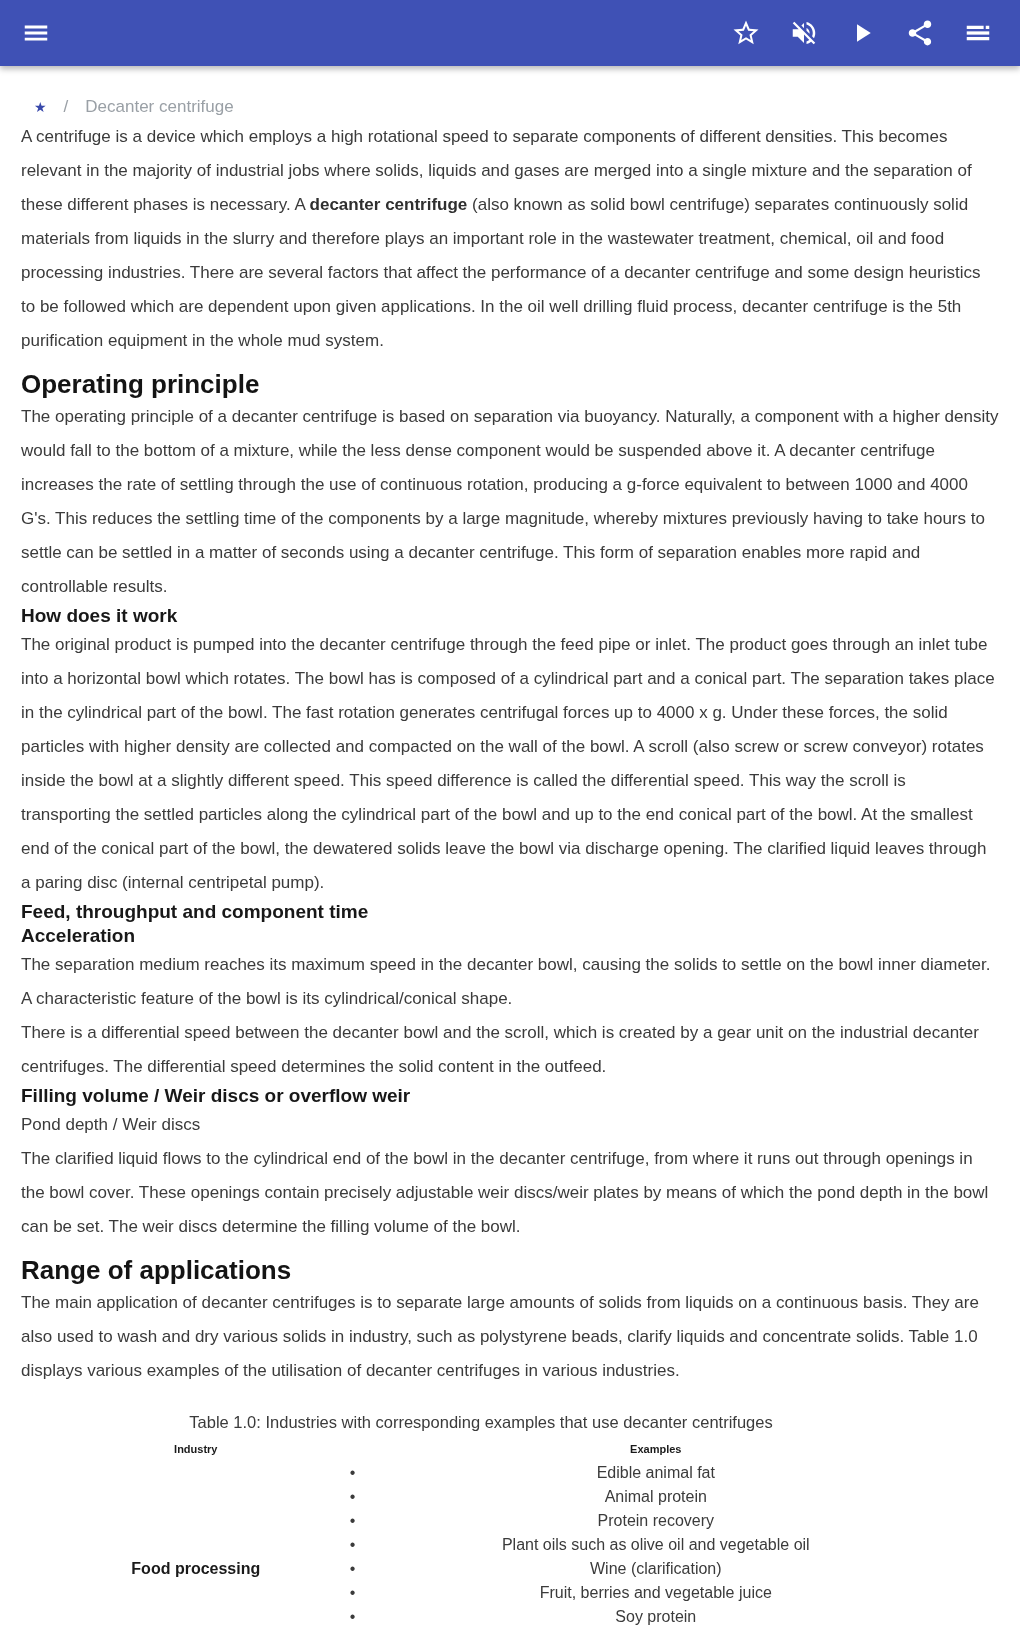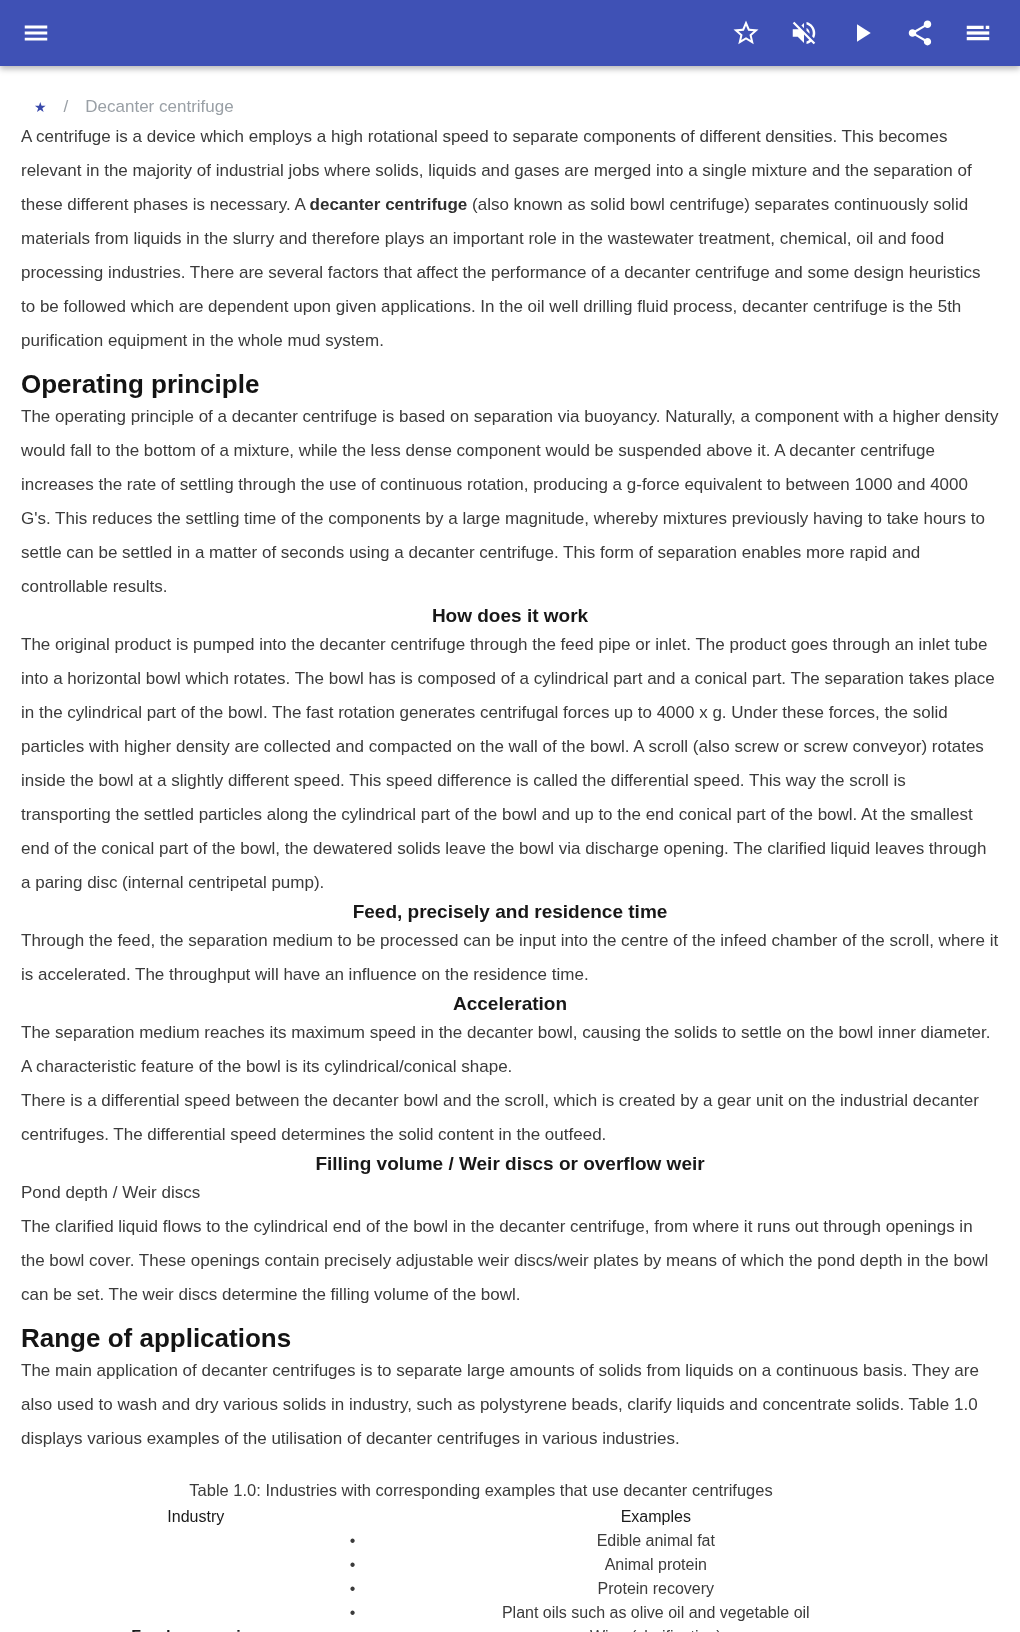--- a/index.html
+++ b/index.html
@@ -21,29 +21,29 @@
   
   .content{padding:0 21px;}
   .breadcrumb{margin-top:28px;height:26px;display:flex;align-items:center;font-size:17px;color:#9aa0a6;}
   .crumb-star{color:#3949AB;font-size:14px;margin-left:13px;line-height:26px;}
   .crumb-sep{margin:0 17px 0 17px;color:#9aa0a6;}
   .crumb-title{color:#9aa0a6;}
   p.body{font-size:17px;line-height:34px;color:#3b3b3b;margin:0;}
   .p-intro{margin-top:36px;}
   h2.sect{font-size:26px;line-height:32px;color:#141414;margin:10px 0 0 0;font-weight:bold;}
   h2.range{}
-  h3.sub{font-size:19px;line-height:24px;color:#181818;margin:0;font-weight:bold;text-align:center;}
+  h3.sub{font-size:19px;line-height:24px;color:#181818;margin:0;font-weight:bold;}
   .mt14{margin-top:14px;}.mt10{margin-top:10px;}.mt27{margin-top:27px;}
   .mt23{margin-top:23px;}.mt22{margin-top:22px;}
   b.inline-bold{color:#2f2f2f;}
   
   .ind-table{width:920px;margin-top:22px;}
   .t-caption{font-size:16.5px;line-height:24px;color:#3b3b3b;text-align:center;}
   .t-grid{display:grid;grid-template-columns:38% 62%;margin-top:3px;}
-  .t-head{font-size:16px;line-height:24px;font-weight:normal;color:#1a1a1a;text-align:center;}
+  .t-head{font-size:11px;line-height:24px;font-weight:bold;color:#1a1a1a;text-align:center;}
   .t-ind{grid-column:1;grid-row:2 / span 9;display:flex;align-items:center;justify-content:center;
     font-size:16px;font-weight:bold;color:#1a1a1a;}
   .ex-row{grid-column:2;position:relative;font-size:16px;line-height:24px;color:#3b3b3b;text-align:center;}
   .ex-bullet{position:absolute;left:-28px;top:0;width:20px;text-align:center;color:#3b3b3b;}
 </style>
 </head>
 <body>
 
 <header class="appbar">
   <button class="iconbtn">
@@ -93,22 +93,21 @@
   </nav>
 
   <p class="body p-intro"><span>A centrifuge is a device which employs a high rotational speed to separate components of different densities. This becomes relevant in the majority of industrial jobs where solids, liquids and gases are merged into a single mixture and the separation of these different phases is necessary. A </span><b class="inline-bold">decanter centrifuge</b><span> (also known as solid bowl centrifuge) separates continuously solid materials from liquids in the slurry and therefore plays an important role in the wastewater treatment, chemical, oil and food processing industries. There are several factors that affect the performance of a decanter centrifuge and some design heuristics to be followed which are dependent upon given applications. In the oil well drilling fluid process, decanter centrifuge is the 5th purification equipment in the whole mud system.</span></p>
 
   <h2 class="sect">Operating principle</h2>
   <p class="body">The operating principle of a decanter centrifuge is based on separation via buoyancy. Naturally, a component with a higher density would fall to the bottom of a mixture, while the less dense component would be suspended above it. A decanter centrifuge increases the rate of settling through the use of continuous rotation, producing a g-force equivalent to between 1000 and 4000 G's. This reduces the settling time of the components by a large magnitude, whereby mixtures previously having to take hours to settle can be settled in a matter of seconds using a decanter centrifuge. This form of separation enables more rapid and controllable results.</p>
 
   <h3 class="sub mt14">How does it work</h3>
   <p class="body">The original product is pumped into the decanter centrifuge through the feed pipe or inlet. The product goes through an inlet tube into a horizontal bowl which rotates. The bowl has is composed of a cylindrical part and a conical part. The separation takes place in the cylindrical part of the bowl. The fast rotation generates centrifugal forces up to 4000 x g. Under these forces, the solid particles with higher density are collected and compacted on the wall of the bowl. A scroll (also screw or screw conveyor) rotates inside the bowl at a slightly different speed. This speed difference is called the differential speed. This way the scroll is transporting the settled particles along the cylindrical part of the bowl and up to the end conical part of the bowl. At the smallest end of the conical part of the bowl, the dewatered solids leave the bowl via discharge opening. The clarified liquid leaves through a paring disc (internal centripetal pump).</p>
 
-  <h3 class="sub mt10">Feed, precisely and residence time</h3>
-  <p class="body">Through the feed, the separation medium to be processed can be input into the centre of the infeed chamber of the scroll, where it is accelerated. The throughput will have an influence on the residence time.</p>
+  <h3 class="sub mt10">Feed, throughput and component time</h3>
 
   <h3 class="sub mt27">Acceleration</h3>
   <p class="body">The separation medium reaches its maximum speed in the decanter bowl, causing the solids to settle on the bowl inner diameter. A characteristic feature of the bowl is its cylindrical/conical shape.</p>
 
   <p class="body">There is a differential speed between the decanter bowl and the scroll, which is created by a gear unit on the industrial decanter centrifuges. The differential speed determines the solid content in the outfeed.</p>
 
   <h3 class="sub mt23">Filling volume / Weir discs or overflow weir</h3>
   <p class="body">Pond depth / Weir discs</p>
   <p class="body mt22">The clarified liquid flows to the cylindrical end of the bowl in the decanter centrifuge, from where it runs out through openings in the bowl cover. These openings contain precisely adjustable weir discs/weir plates by means of which the pond depth in the bowl can be set. The weir discs determine the filling volume of the bowl.</p>
 

